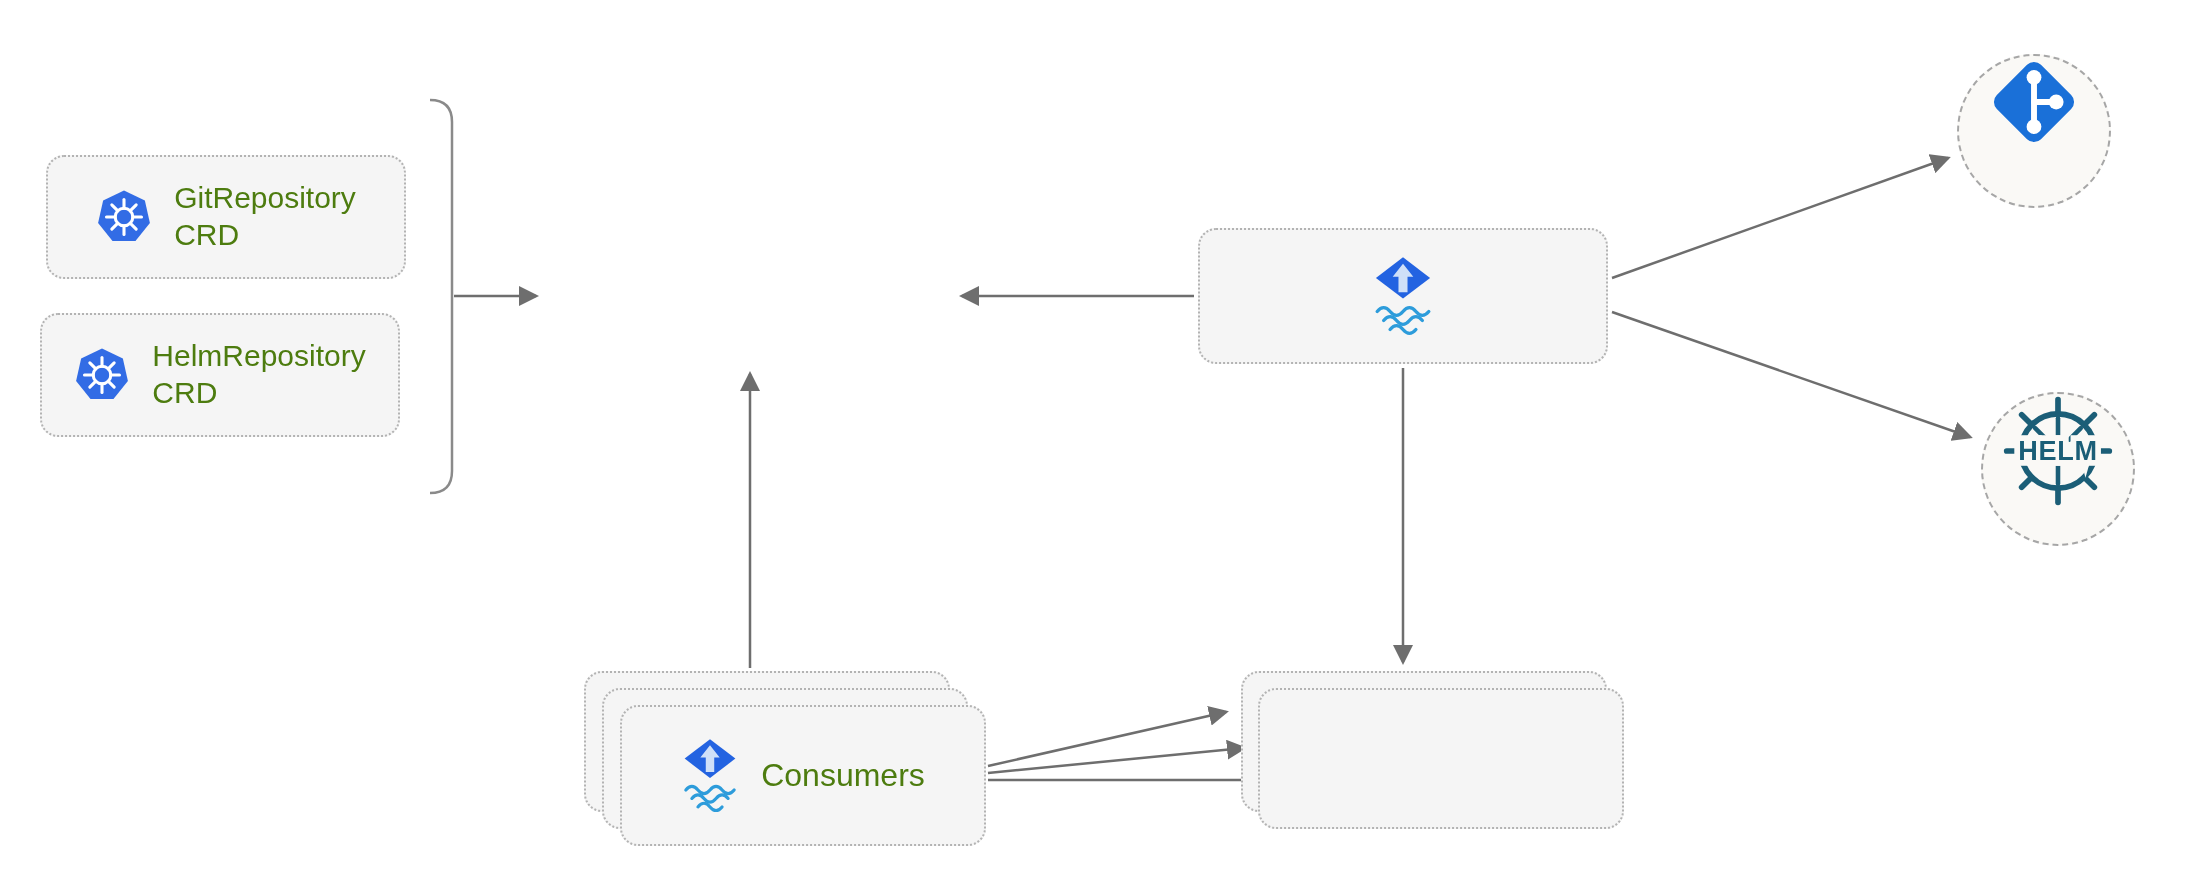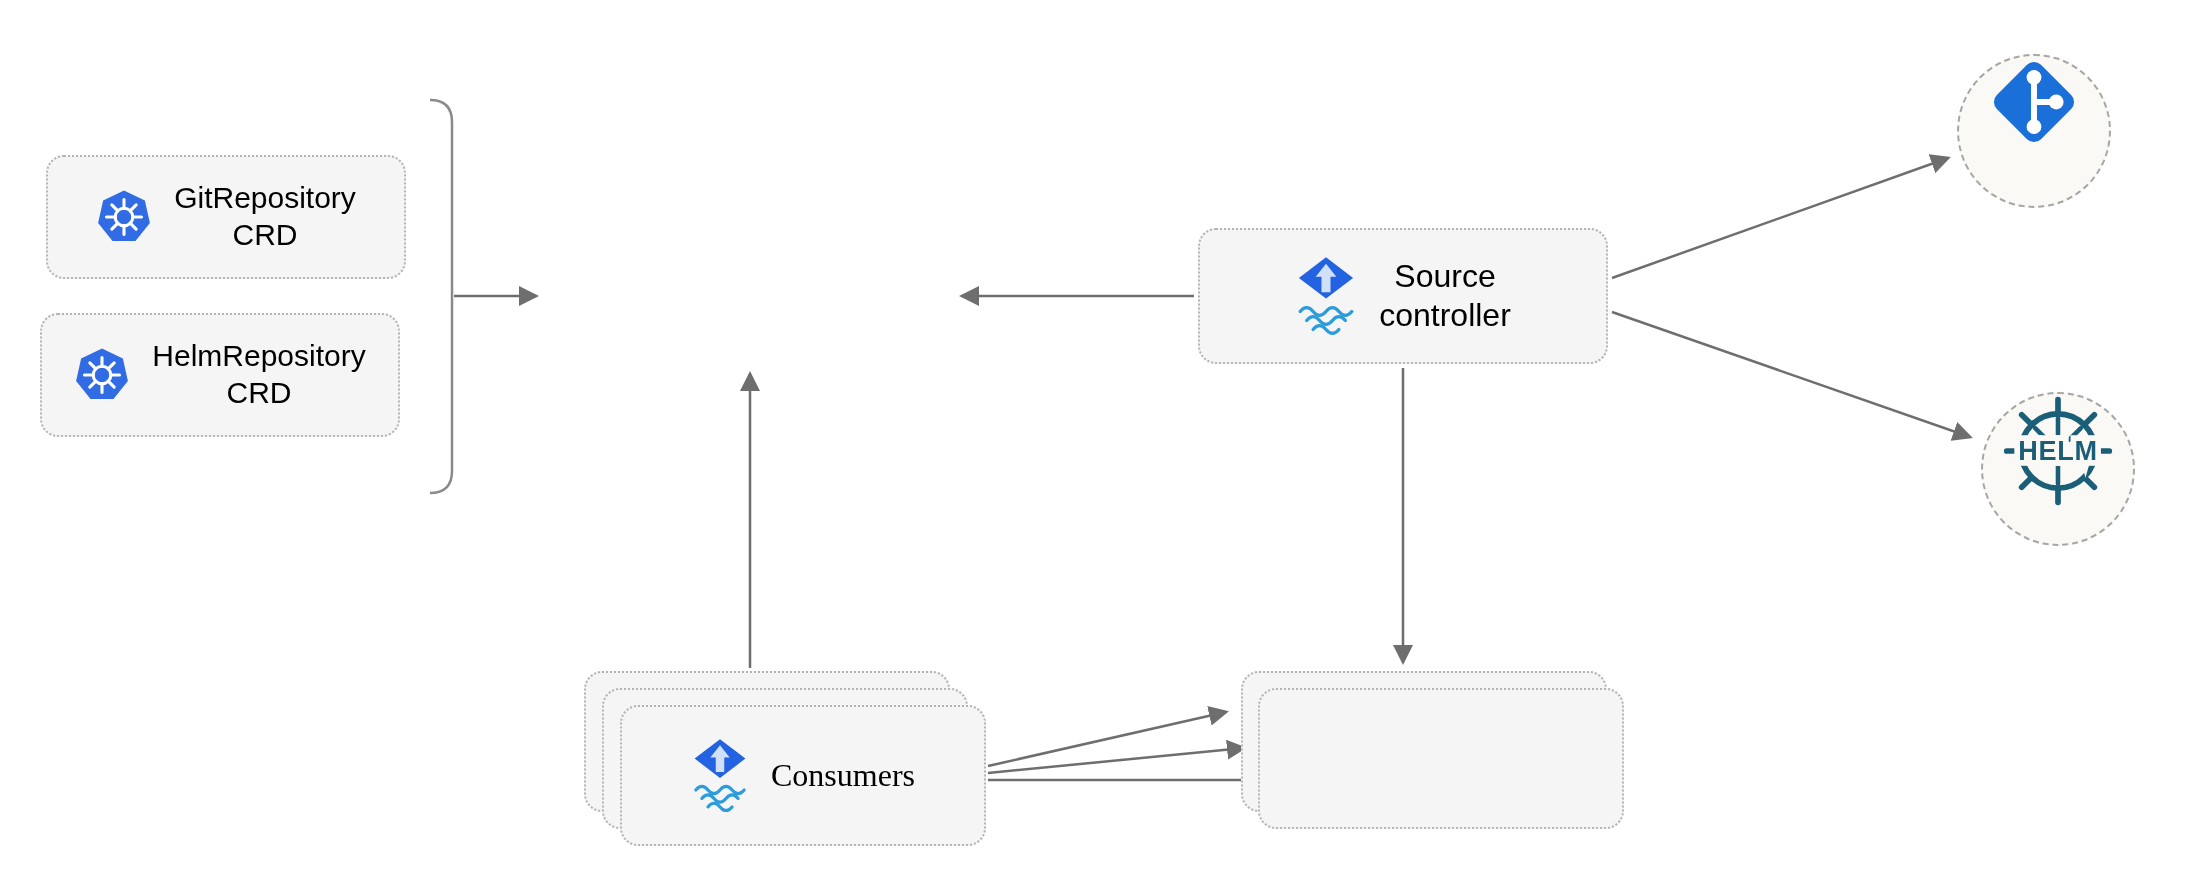--- a/index.html
+++ b/index.html
@@ -22,21 +22,21 @@
     align-items: center;
     justify-content: center;
     gap: 22px;
   }
   .ghost {
     position: absolute;
     background: #f5f5f5;
     border: 2.5px dotted #b3b3b3;
     border-radius: 18px;
   }
-  .label { font-size: 32px; line-height: 1.22; text-align: center; color: #000000; }
+  .label { font-size: 32px; line-height: 1.22; color: #4d7c0f; }
   .label-sm { font-size: 30px; }
   .label span { display: block; }
   .endpoint {
     position: absolute;
     width: 154px;
     height: 154px;
     border-radius: 50%;
     border: 2.5px dashed #a6a6a6;
     background: #faf9f6;
     display: flex;
@@ -114,29 +114,25 @@
   <div class="node" style="left:1198px; top:228px; width:410px; height:136px;">
     <svg class="icon" width="62" height="80" viewBox="0 0 48 62">
       <polygon points="24,1 45,17 24,33 3,17" fill="#2363e1"></polygon>
       <polygon points="24,6 32,16 27.5,16 27.5,28 20.5,28 20.5,16 16,16" fill="#cfe0f8"></polygon>
       <g stroke="#2d9cdb" stroke-width="2.6" fill="none" stroke-linecap="round">
         <path d="M4 43 q5 -6 10 0 q5 6 10 0 q5 -6 10 0 q5 6 10 0"></path>
         <path d="M9 50 q5 -6 10 0 q5 6 10 0 q5 -6 10 0"></path>
         <path d="M14 57 q5 -6 10 0 q5 6 10 0"></path>
       </g>
     </svg>
-    <div class="label">
-      <span>Source</span>
-      <span>controller</span>
-    </div>
   </div>
 
   <div class="ghost" style="left:584px; top:671px; width:366px; height:141px;"></div>
   <div class="ghost" style="left:602px; top:688px; width:366px; height:141px;"></div>
-  <div class="node" style="left:620px; top:705px; width:366px; height:141px;font-family:Liberation Serif, serif;">
+  <div class="node" style="left:620px; top:705px; width:366px; height:141px;">
     <svg class="icon" width="58" height="75" viewBox="0 0 48 62">
       <polygon points="24,1 45,17 24,33 3,17" fill="#2363e1"></polygon>
       <polygon points="24,6 32,16 27.5,16 27.5,28 20.5,28 20.5,16 16,16" fill="#cfe0f8"></polygon>
       <g stroke="#2d9cdb" stroke-width="2.6" fill="none" stroke-linecap="round">
         <path d="M4 43 q5 -6 10 0 q5 6 10 0 q5 -6 10 0 q5 6 10 0"></path>
         <path d="M9 50 q5 -6 10 0 q5 6 10 0 q5 -6 10 0"></path>
         <path d="M14 57 q5 -6 10 0 q5 6 10 0"></path>
       </g>
     </svg>
     <div class="label">Consumers</div>

